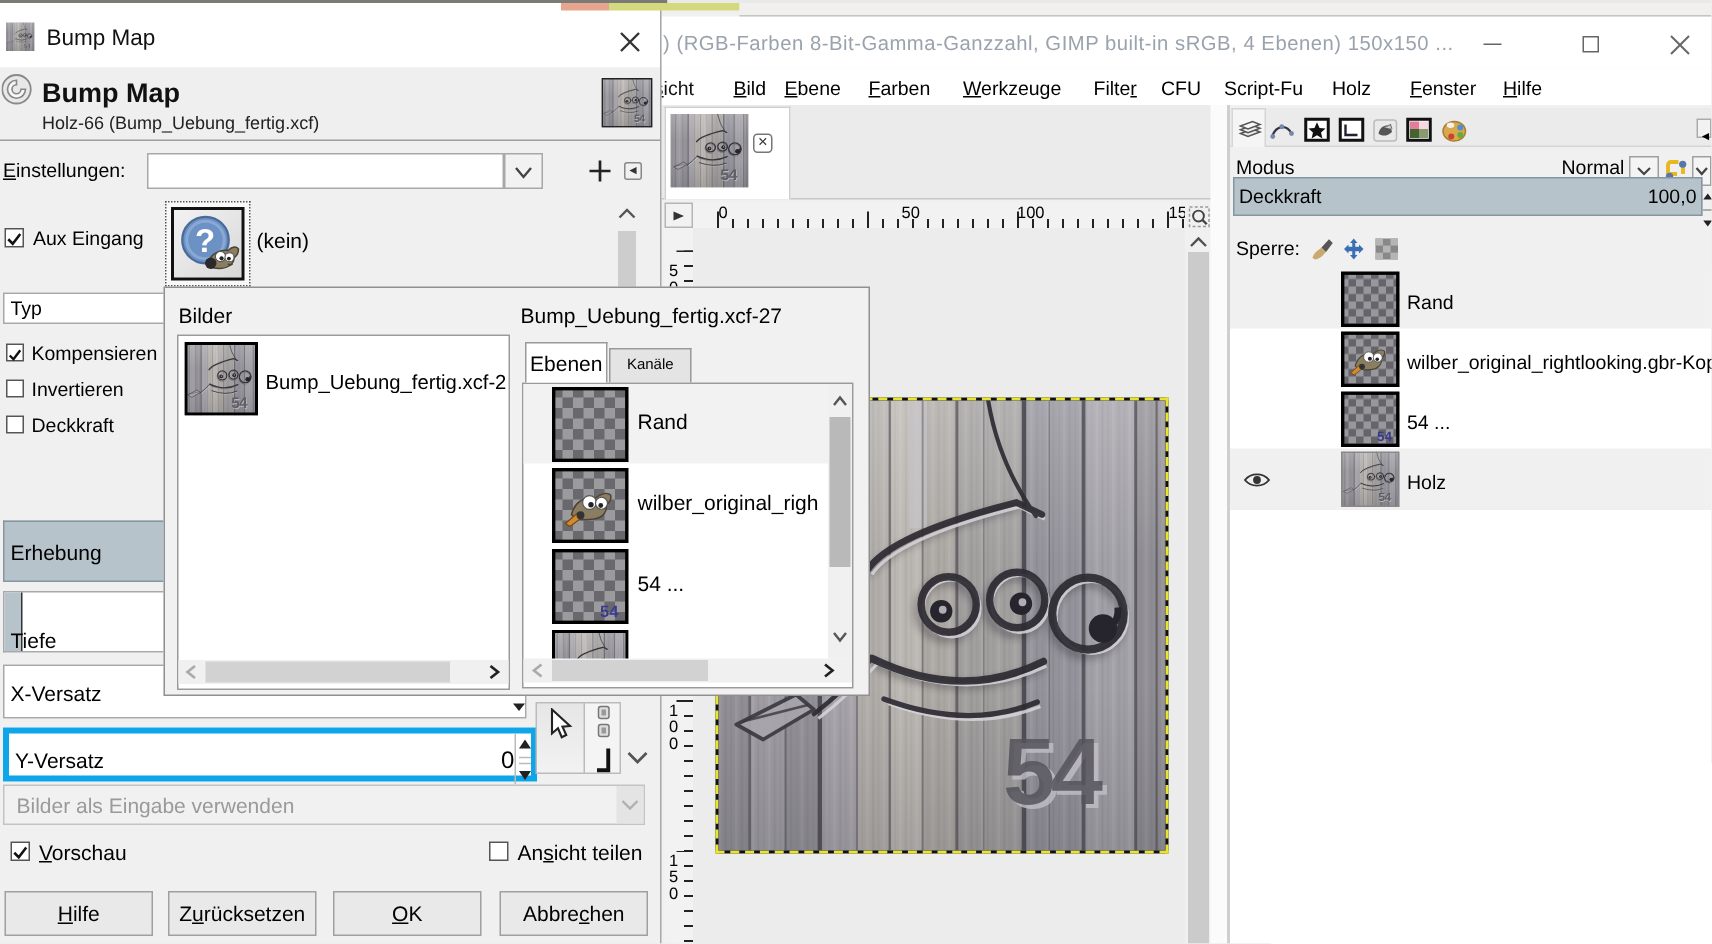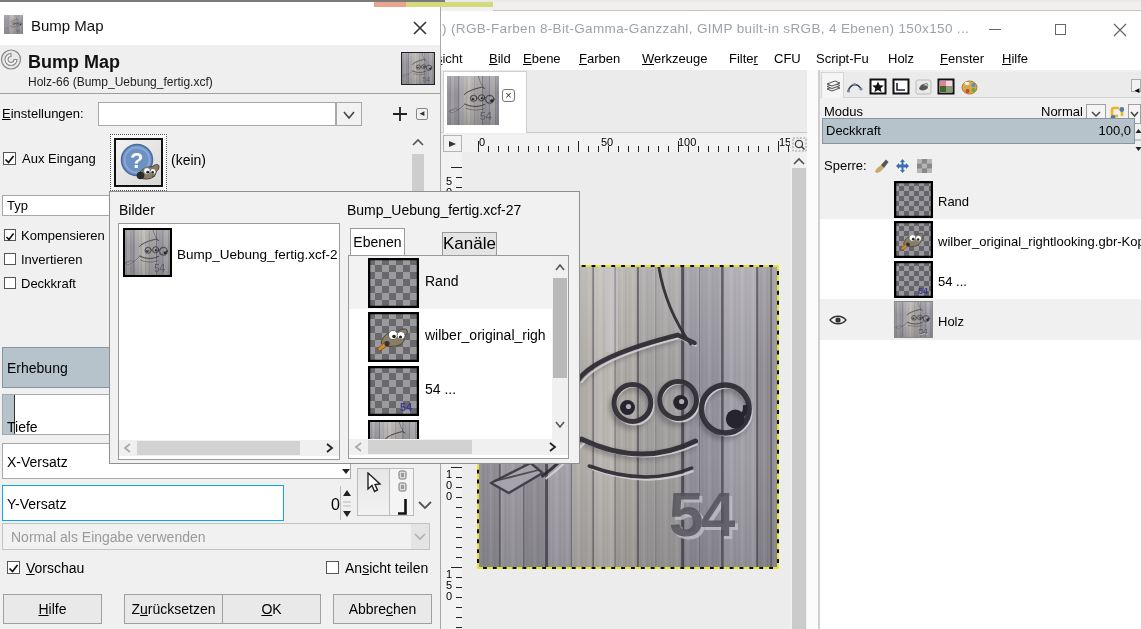--- a/index.html
+++ b/index.html
@@ -412,21 +412,21 @@
     <div class="abs" style="left:0; top:0; width:11px; height:39px; background:#b7c3ca;"></div>
     <div class="abs" style="left:11px; top:0; width:1px; height:39px; background:#333;"></div>
     <div class="abs" style="left:4px; top:24px; font-size:14px;">Tiefe</div>
   </div>
   <div class="abs" style="left:2px; top:441px; width:349px; height:36px; background:#fff; border:1px solid #a8a8a8;">
     <div class="abs" style="left:4px; top:10px; font-size:14px;">X-Versatz</div>
     <svg class="abs" style="left:339px; top:24px;" width="8" height="8">
         <path d="M0,1 L4,6 L8,1 z" fill="#222"></path>
       </svg>
   </div>
-  <div class="abs" style="left:2px; top:483px; width:282px; height:36px; background:#fff; border:1px solid #0ea5e9;">
+  <div class="abs" style="left:2px; top:483px; width:356px; height:36px; background:#fff; border:4px solid #0ea5e9;">
     <div class="abs" style="left:4px; top:10px; font-size:14px;">Y-Versatz</div>
     <div class="abs" style="left:328px; top:10px; font-size:16px;">0</div>
     <div class="abs" style="left:337px; top:0; width:1px; height:34px; background:#bbb;"></div>
     <svg class="abs" style="left:340px; top:3px;" width="8" height="29">
         <path d="M0,7 L4,1 L8,7 z" fill="#222"></path>
         <path d="M0,13 h8 M0,17 h8" stroke="#bbb"></path>
         <path d="M0,22 L4,28 L8,22 z" fill="#222"></path>
       </svg>
   </div>
 
@@ -442,35 +442,35 @@
       <rect x="3" y="15" width="3" height="4" fill="#999"></rect>
   </svg>
   <svg class="abs" style="left:398px; top:496px;" width="10" height="18">
       <path d="M7.5,1 V15.5 H0" fill="none" stroke="#111" stroke-width="2.6"></path>
     </svg>
   <svg class="abs" style="left:418px; top:497px;" width="14" height="12">
       <path d="M1,3 L7,9 L13,3" fill="none" stroke="#555" stroke-width="1.8"></path>
     </svg>
 
   <div class="abs" style="left:2px; top:521px; width:428px; height:27px; background:#f1f1f1; border:1px solid #c3c3c3;">
-    <div class="abs" style="left:8px; top:5px; font-size:14px; color:#9a9a9a;">Normal als Eingabe verwenden</div>
+    <div class="abs" style="left:8px; top:5px; font-size:14px; color:#9a9a9a;">Bilder als Eingabe verwenden</div>
     <div class="abs" style="left:408px; top:0px; width:18px; height:25px; background:#e4e4e4;"><svg width="18" height="25">
           <path d="M4,10 L9,15 L14,10" fill="none" stroke="#b0b0b0" stroke-width="1.6"></path>
         </svg></div>
   </div>
 
   <div class="abs" style="left:7px; top:559px; width:13px; height:13px; background:#fff; border:1px solid #555;"><svg width="11" height="11">
         <path d="M1.5,5.5 L4.5,8.5 L9.5,2" fill="none" stroke="#111" stroke-width="1.7"></path>
       </svg></div>
   <div class="abs" style="left:26px; top:558px; font-size:14px;"><u>V</u>orschau</div>
   <div class="abs" style="left:326px; top:559px; width:13px; height:13px; background:#fff; border:1px solid #555;"></div>
   <div class="abs" style="left:345px; top:558px; font-size:14px;">An<u>s</u>icht teilen</div>
 
   <div class="abs" style="left:3px; top:592px; width:99px; height:30px; background:#e9e9e9; border:1px solid #a0a0a0; text-align:center; font-size:14px; line-height:28px;"><u>H</u>ilfe</div>
-  <div class="abs" style="left:112px; top:592px; width:99px; height:30px; background:#e9e9e9; border:1px solid #a0a0a0; text-align:center; font-size:14px; line-height:28px;margin-left:12px;">Z<u>u</u>rücksetzen</div>
+  <div class="abs" style="left:112px; top:592px; width:99px; height:30px; background:#e9e9e9; border:1px solid #a0a0a0; text-align:center; font-size:14px; line-height:28px;">Z<u>u</u>rücksetzen</div>
   <div class="abs" style="left:333px; top:592px; width:99px; height:30px; background:#e9e9e9; border:1px solid #a0a0a0; text-align:center; font-size:14px; line-height:28px;">Abbre<u>c</u>hen</div>
   <div class="abs" style="left:222px; top:592px; width:99px; height:30px; background:#e9e9e9; border:1px solid #a0a0a0; text-align:center; font-size:14px; line-height:28px;"><u>O</u>K</div>
 </div>
 
 <div id="popup" class="abs" style="left:109px; top:191px; width:471px; height:273px; background:#f1f1f1; border:1px solid #909090; z-index:20;">
 
   <div class="abs" style="left:9px; top:10px; font-size:14px;">Bilder</div>
   <div class="abs" style="left:8px; top:31px; width:222px; height:237px; background:#fff; border:1px solid #9a9a9a;">
     <svg class="abs" style="left:4px; top:4px;" width="49" height="49" viewBox="0 0 49 49">
         <use href="#woodtex" transform="scale(0.1633)"></use>
@@ -484,21 +484,21 @@
         </svg>
       <div class="abs" style="left:18px; top:1px; width:163px; height:14px; background:#d2d2d2;"></div>
       <svg class="abs" style="left:205px; top:3px;" width="10" height="10">
           <path d="M3,1 L8,5 L3,9" fill="none" stroke="#222" stroke-width="1.8"></path>
         </svg>
     </div>
   </div>
 
   <div class="abs" style="left:237px; top:10px; font-size:14px;">Bump_Uebung_fertig.xcf-27</div>
   <div class="abs" style="left:240px; top:36px; width:55px; height:27px; background:#fff; border:1px solid #9a9a9a; border-bottom:none; text-align:center; font-size:14px; line-height:26px; z-index:2;">Ebenen</div>
-  <div class="abs" style="left:296px; top:40px; width:55px; height:23px; background:#e4e4e4; border:1px solid #9a9a9a; border-bottom:none; text-align:center; font-size:17px; line-height:22px;margin-left:36px;">Kanäle</div>
+  <div class="abs" style="left:296px; top:40px; width:55px; height:23px; background:#e4e4e4; border:1px solid #9a9a9a; border-bottom:none; text-align:center; font-size:10px; line-height:22px;">Kanäle</div>
   <div class="abs" style="left:238px; top:63px; width:221px; height:204px; background:#fff; border:1px solid #9a9a9a;">
     <div class="abs" style="left:0; top:0; width:219px; height:53px; background:#f2f2f2;"></div>
 
     <svg class="abs" style="left:19px; top:2px;" width="51" height="50">
         <rect width="51" height="50" fill="url(#checker)"></rect>
         <rect x="1" y="1" width="49" height="48" fill="none" stroke="#000" stroke-width="2.5"></rect>
       </svg>
     <div class="abs" style="left:76px; top:17px; font-size:14px;">Rand</div>
     <svg class="abs" style="left:19px; top:56px;" width="51" height="50">
         <rect width="51" height="50" fill="url(#checker)"></rect>

